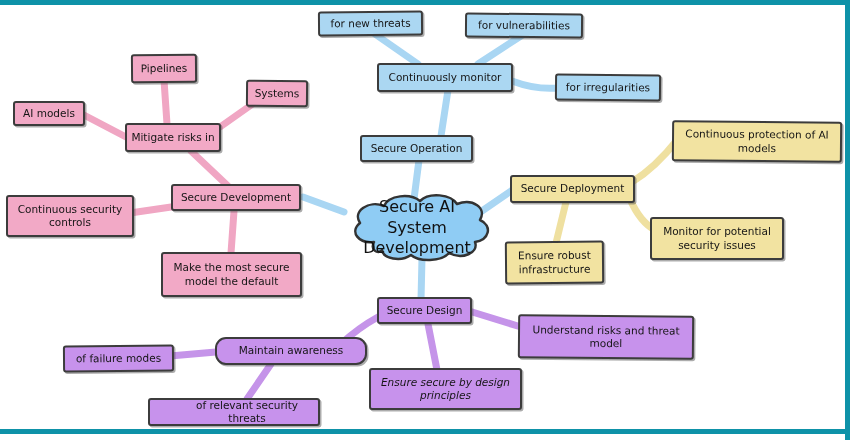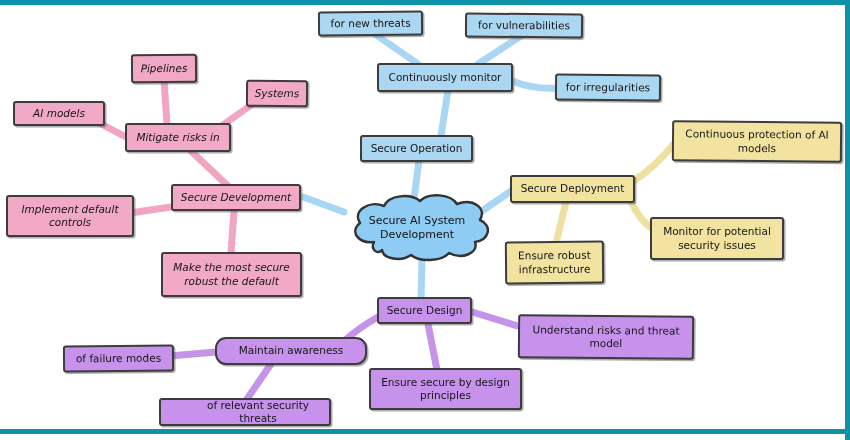--- a/index.html
+++ b/index.html
@@ -13,31 +13,31 @@
   #edges{position:absolute;left:0;top:0;width:850px;height:440px;}
   .node{
     position:absolute;box-sizing:border-box;
     display:flex;align-items:center;justify-content:center;text-align:center;
     border:2px solid #3c3c3c;border-radius:3px;
     padding:2px 4px;font-size:10.5px;line-height:1.25;color:#151515;
     box-shadow:1.5px 1.5px 0 rgba(70,70,70,.45);
     cursor:pointer;
   }
   .n-blue{background:#abd7f2;}
-  .n-pink{background:#f2a9c6;font-style:italic;}
+  .n-pink{background:#f2a9c6;}
   .n-yellow{background:#f2e3a1;}
   .n-purple{background:#c792ec;}
   .tl{transform:rotate(-.5deg);}
   .tr{transform:rotate(.5deg);}
   #cloud-node{position:absolute;left:341px;top:192px;width:152px;height:72px;cursor:pointer;}
   #cloud-node svg{position:absolute;left:0;top:0;}
   #cloud-label{
     position:absolute;left:14px;top:14px;width:124px;height:44px;
     display:flex;align-items:center;justify-content:center;text-align:center;
-    font-size:11px;line-height:1.3;color:#111;
+    font-size:16px;line-height:1.3;color:#111;
   }
 </style>
 </head>
 <body>
 
 <div id="canvas">
 
   <svg id="edges" width="850" height="440" viewBox="0 0 850 440">
 
     <g stroke="#a9d6f3" stroke-width="7" stroke-linecap="round" fill="none">
@@ -101,34 +101,34 @@
   <div class="node n-blue" style="left:360px;top:135px;width:113px;height:27px;">
       <span>Secure Operation</span>
     </div>
 
   <div class="node n-pink tl" style="left:131px;top:54px;width:66px;height:29px;">
       <span>Pipelines</span>
     </div>
   <div class="node n-pink tr" style="left:246px;top:80px;width:62px;height:27px;">
       <span>Systems</span>
     </div>
-  <div class="node n-pink" style="left:13px;top:101px;width:92px;height:25px;">
+  <div class="node n-pink" style="left:13px;top:101px;width:72px;height:25px;">
       <span>AI models</span>
     </div>
-  <div class="node n-pink" style="left:125px;top:123px;width:106px;height:29px;">
+  <div class="node n-pink" style="left:125px;top:123px;width:96px;height:29px;">
       <span>Mitigate risks in</span>
     </div>
   <div class="node n-pink" style="left:171px;top:184px;width:130px;height:27px;">
       <span>Secure Development</span>
     </div>
   <div class="node n-pink" style="left:6px;top:195px;width:128px;height:42px;">
-      <span>Implement default controls</span>
+      <span>Continuous security controls</span>
     </div>
   <div class="node n-pink" style="left:161px;top:252px;width:141px;height:45px;">
-      <span>Make the most secure robust the default</span>
+      <span>Make the most secure model the default</span>
     </div>
 
   <div class="node n-yellow" style="left:510px;top:175px;width:125px;height:28px;">
       <span>Secure Deployment</span>
     </div>
   <div class="node n-yellow tr" style="left:672px;top:121px;width:170px;height:41px;">
       <span>Continuous protection of AI models</span>
     </div>
   <div class="node n-yellow" style="left:650px;top:217px;width:134px;height:43px;">
       <span>Monitor for potential security issues</span>
@@ -139,23 +139,23 @@
 
   <div class="node n-purple" style="left:377px;top:297px;width:95px;height:27px;">
       <span>Secure Design</span>
     </div>
   <div class="node n-purple" style="left:215px;top:337px;width:152px;height:28px;border-radius:11px;">
       <span>Maintain awareness</span>
     </div>
   <div class="node n-purple tl" style="left:63px;top:345px;width:111px;height:27px;">
       <span>of failure modes</span>
     </div>
-  <div class="node n-purple" style="left:159px;top:398px;width:172px;height:28px;padding-left:30px;">
+  <div class="node n-purple" style="left:148px;top:398px;width:172px;height:28px;padding-left:30px;">
       <span>of relevant security threats</span>
     </div>
-  <div class="node n-purple" style="left:369px;top:368px;width:153px;height:42px;">
+  <div class="node n-purple" style="left:369px;top:368px;width:153px;height:42px;font-style:italic;">
       <span>Ensure secure by design principles</span>
     </div>
   <div class="node n-purple tr" style="left:518px;top:315px;width:176px;height:44px;">
       <span>Understand risks and threat model</span>
     </div>
 
 </div>
 
 </body></html>

